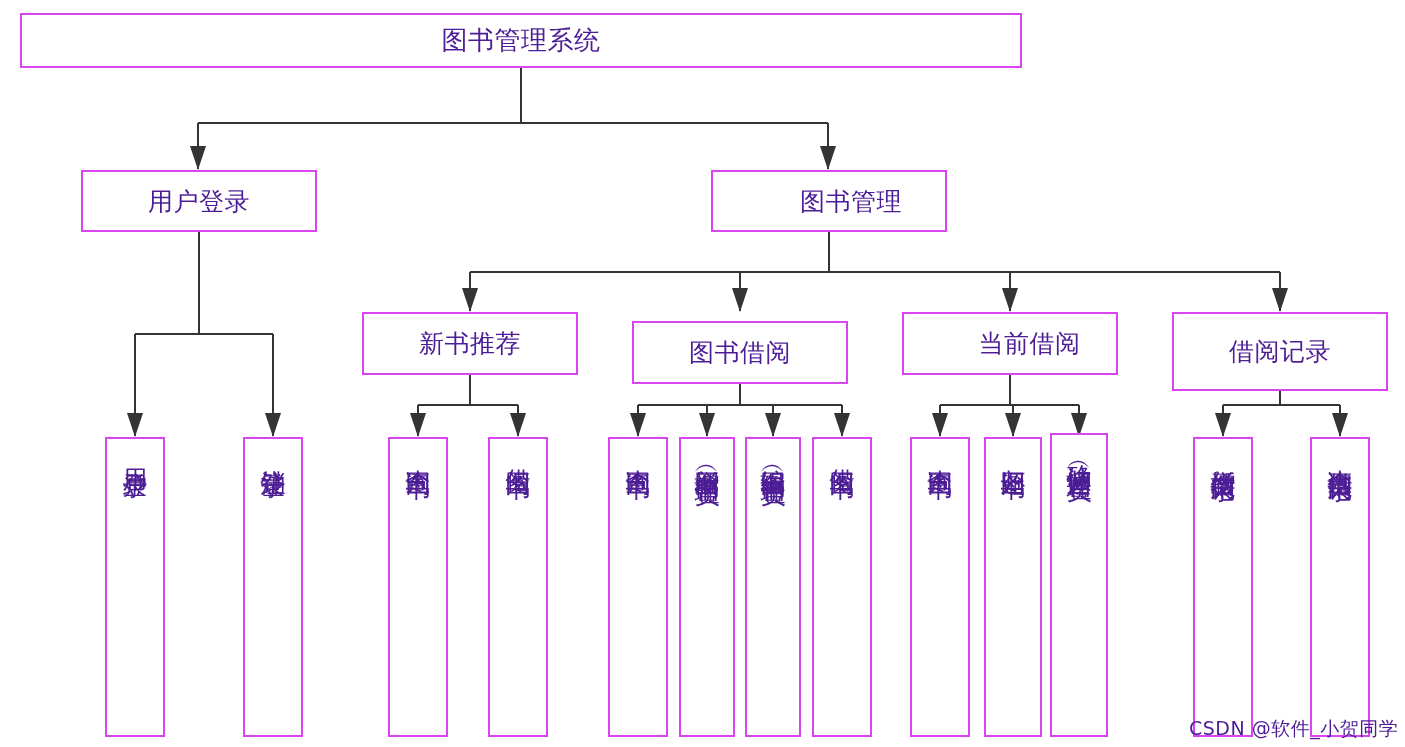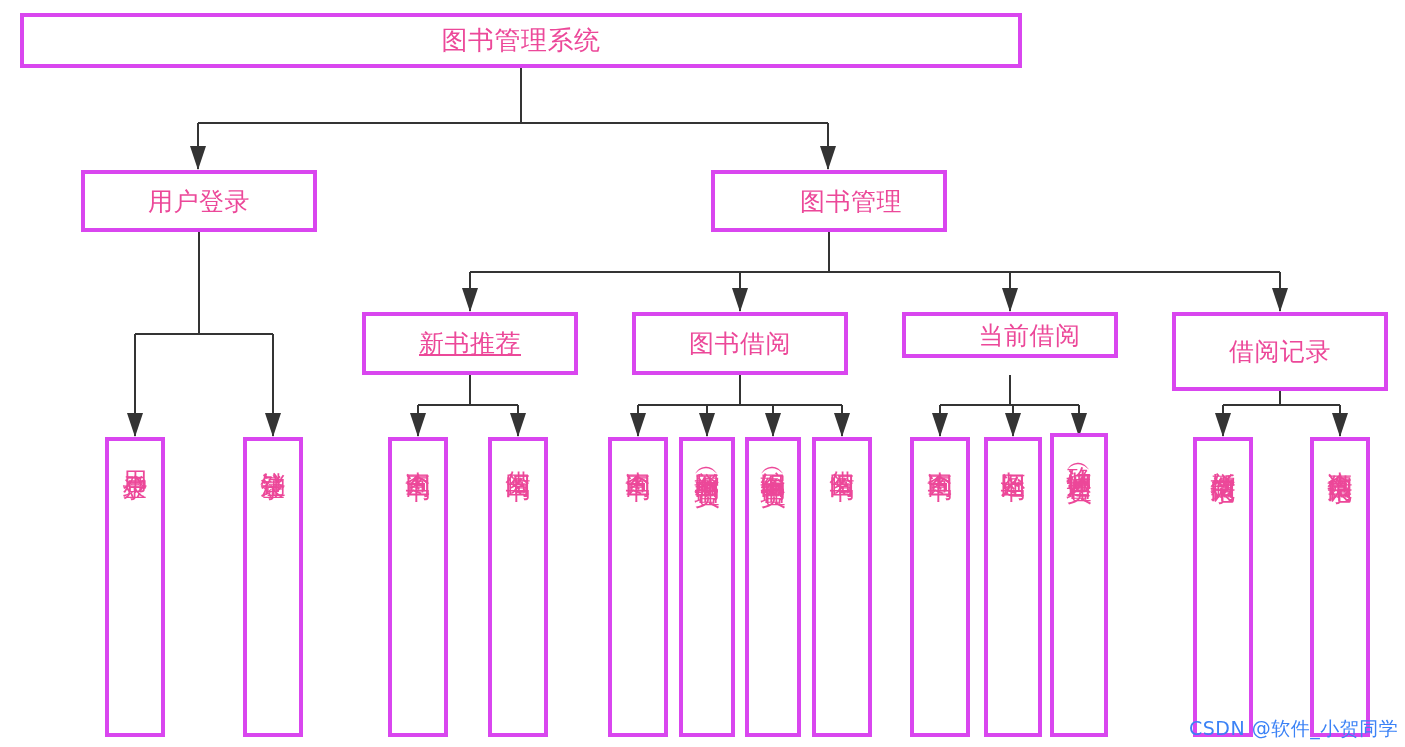--- a/index.html
+++ b/index.html
@@ -22,26 +22,26 @@
     position: absolute;
     left: 0;
     top: 0;
     width: 1405px;
     height: 747px;
     pointer-events: none;
   }
   .node {
     position: absolute;
     box-sizing: border-box;
-    border: 4px solid #d946ef;
+    border: 2px solid #d946ef;
     background: #ffffff;
     display: flex;
     align-items: center;
     justify-content: center;
-    color: #ec4899;
+    color: #4c1d95;
     z-index: 2;
   }
   .node .lbl {
     display: block;
     text-align: center;
     line-height: 1.08;
     white-space: nowrap;
   }
   
   .node.horiz .lbl {
@@ -60,21 +60,21 @@
   .node.vert .lbl {
     writing-mode: vertical-rl;
     text-orientation: upright;
     font-size: 25px;
     line-height: 1.0;
     letter-spacing: 2px;
     white-space: nowrap;
   }
   .watermark {
     position: absolute;
-    color: #3b82f6;
+    color: #4c1d95;
     font-size: 19px;
     white-space: nowrap;
     z-index: 5;
     letter-spacing: 0.5px;
   }
 </style>
 </head>
 <body>
 
 <div id="canvas">
@@ -138,27 +138,27 @@
     <span class="lbl">图书管理系统</span>
   </div>
 
   <div class="node horiz" style="left: 81px; top: 170px; width: 236px; height: 62px;">
     <span class="lbl">用户登录</span>
   </div>
   <div class="node horiz" style="left: 711px; top: 170px; width: 236px; height: 62px; padding-left: 44px;">
     <span class="lbl">图书管理</span>
   </div>
 
-  <div class="node horiz" style="left: 362px; top: 312px; width: 216px; height: 63px; text-decoration: underline;">
+  <div class="node horiz" style="left: 362px; top: 312px; width: 216px; height: 63px;">
     <span class="lbl">新书推荐</span>
   </div>
-  <div class="node horiz" style="left: 632px; top: 312px; width: 216px; height: 63px;">
+  <div class="node horiz" style="left: 632px; top: 321px; width: 216px; height: 63px;">
     <span class="lbl">图书借阅</span>
   </div>
-  <div class="node horiz" style="left: 902px; top: 312px; width: 216px; height: 46px; padding-left: 39px;">
+  <div class="node horiz" style="left: 902px; top: 312px; width: 216px; height: 63px; padding-left: 39px;">
     <span class="lbl">当前借阅</span>
   </div>
   <div class="node horiz" style="left: 1172px; top: 312px; width: 216px; height: 79px;">
     <span class="lbl">借阅记录</span>
   </div>
 
   <div class="node vert" style="left: 105px; top: 437px; width: 60px; height: 300px;">
     <span class="lbl">用户登录</span>
   </div>
   <div class="node vert" style="left: 243px; top: 437px; width: 60px; height: 300px;">

